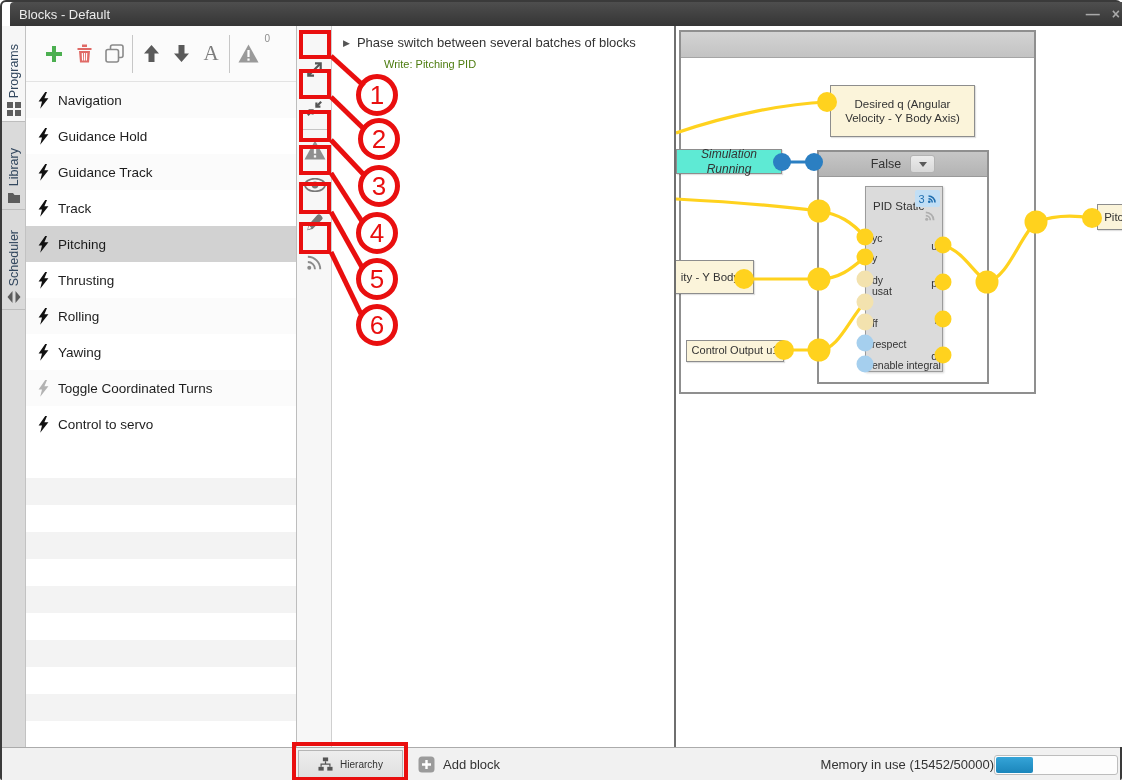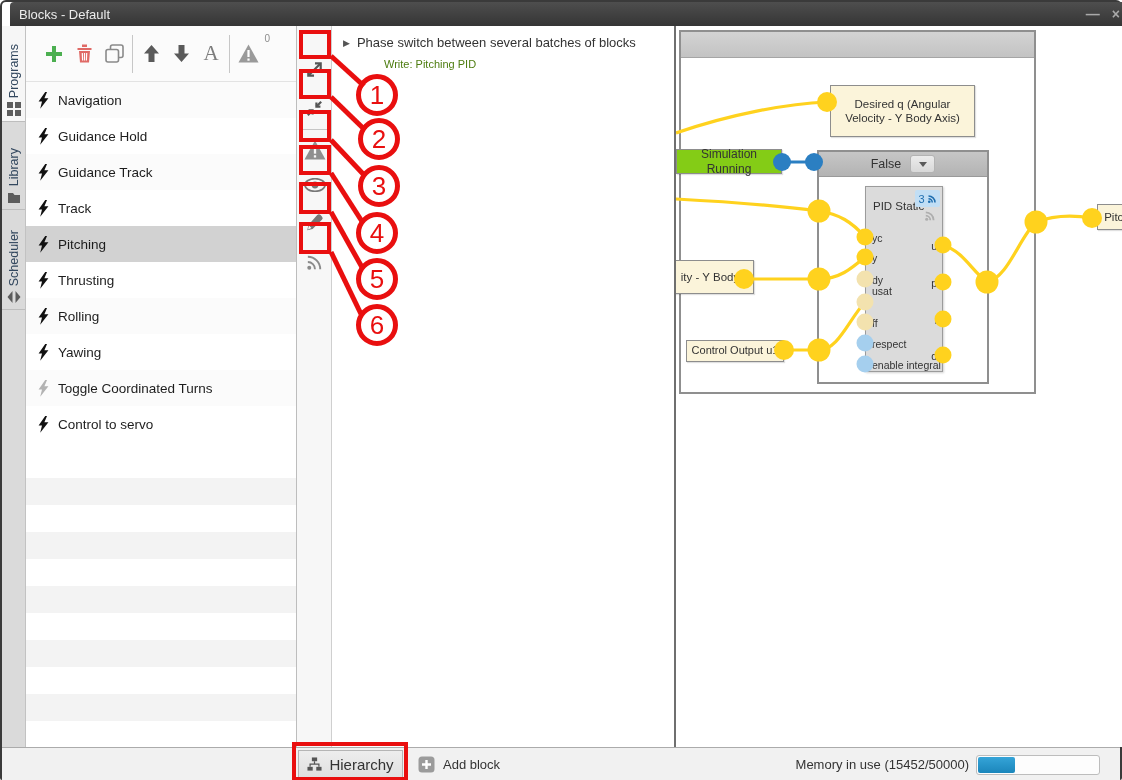--- a/index.html
+++ b/index.html
@@ -58,40 +58,40 @@
   .outer-head { position:absolute; left:0; top:0; right:0; height:26px; background:linear-gradient(#d3d3d3,#c3c3c3); border-bottom:1px solid #a5a5a5; }
   .inner-box { position:absolute; left:141px; top:124px; width:172px; height:234px; background:#fff; border:2px solid #8f8f8f; }
   .inner-head { position:absolute; left:0; top:0; right:0; height:25px; background:linear-gradient(#c6c6c6,#b3b3b3);
     border-bottom:1px solid #9a9a9a; display:flex; align-items:center; justify-content:center; gap:9px; font-size:12.5px; color:#333; }
   .dd-btn { width:25px; height:18px; background:linear-gradient(#ececec,#d8d8d8); border:1px solid #b3b3b3; border-radius:3px;
     display:flex; align-items:center; justify-content:center; }
   .dd-caret { width:0; height:0; border-left:4px solid transparent; border-right:4px solid transparent; border-top:5px solid #5a5a5a; }
 
   .note { position:absolute; background:#fbf4da; border:1.5px solid #8d8d8d; color:#333;
     display:flex; align-items:center; justify-content:center; text-align:center; font-size:11.5px; line-height:1.25; box-shadow:1px 1px 1px rgba(0,0,0,.12); }
-  .note.blue { background:#84cc16; }
+  .note.blue { background:#5eead4;font-style:italic; }
 
   .pid-block { position:absolute; left:189px; top:160px; width:78px; height:186px; background:#dbdbdb; border:1.5px solid #9b9b9b; box-shadow:1px 1px 2px rgba(0,0,0,.18); }
   .pid-title { position:absolute; left:7px; top:13px; font-size:11.5px; color:#333; }
   .pid-badge { position:absolute; right:2px; top:3px; width:25px; height:17px; background:#c1def5; border-radius:2px;
     display:flex; align-items:center; justify-content:center; gap:2px; font-size:11px; color:#1e6eb0; }
   .pid-rss2 { position:absolute; right:6px; top:23px; opacity:.55; }
   .pin { position:absolute; font-size:10.5px; color:#333; transform:translateY(-50%); white-space:nowrap; }
   .pin.in { left:6px; }
   .pin.out { right:5px; }
 
   .wire-layer { position:absolute; left:0; top:0; width:448px; height:721px; pointer-events:none; }
 
   
   .bottom-bar { position:absolute; left:0; top:745px; width:1118px; height:33px; background:#f1f1f1; border-top:1px solid #ababab;
     display:flex; align-items:center; }
   .hier-btn { position:absolute; left:296px; top:2px; width:105px; height:29px; background:linear-gradient(#ededed,#e0e0e0);
-    border:1px solid #b5b5b5; display:flex; align-items:center; justify-content:center; gap:7px; font-size:15px; color:#333; }
+    border:1px solid #b5b5b5; display:flex; align-items:center; justify-content:center; gap:7px; font-size:10px; color:#333; }
   .addblock-btn { position:absolute; left:416px; top:2px; height:29px; display:flex; align-items:center; gap:8px; font-size:13px; color:#333; }
-  .mem-wrap { position:absolute; right:20px; top:0; height:33px; display:flex; align-items:center; gap:7px; }
+  .mem-wrap { position:absolute; right:2px; top:0; height:33px; display:flex; align-items:center; }
   .mem-label { font-size:13px; color:#333; }
   .mem-bar { width:124px; height:20px; background:#fdfdfd; border:1px solid #bdbdbd; border-radius:3px; overflow:hidden; padding:1px; }
   .mem-fill { height:100%; background:linear-gradient(#35a4d8,#1b86bb); border-radius:2px; }
 
   
   .anno-rect { position:absolute; border:4px solid #e90f0f; pointer-events:none; }
   .anno-circle { position:absolute; width:42px; height:42px; border:5px solid #e90f0f; border-radius:50%;
     color:#e90f0f; font-size:26px; display:flex; align-items:center; justify-content:center; background:transparent; pointer-events:none; }
   .anno-lines { position:absolute; left:0; top:0; width:1122px; height:780px; pointer-events:none; }
 </style>

